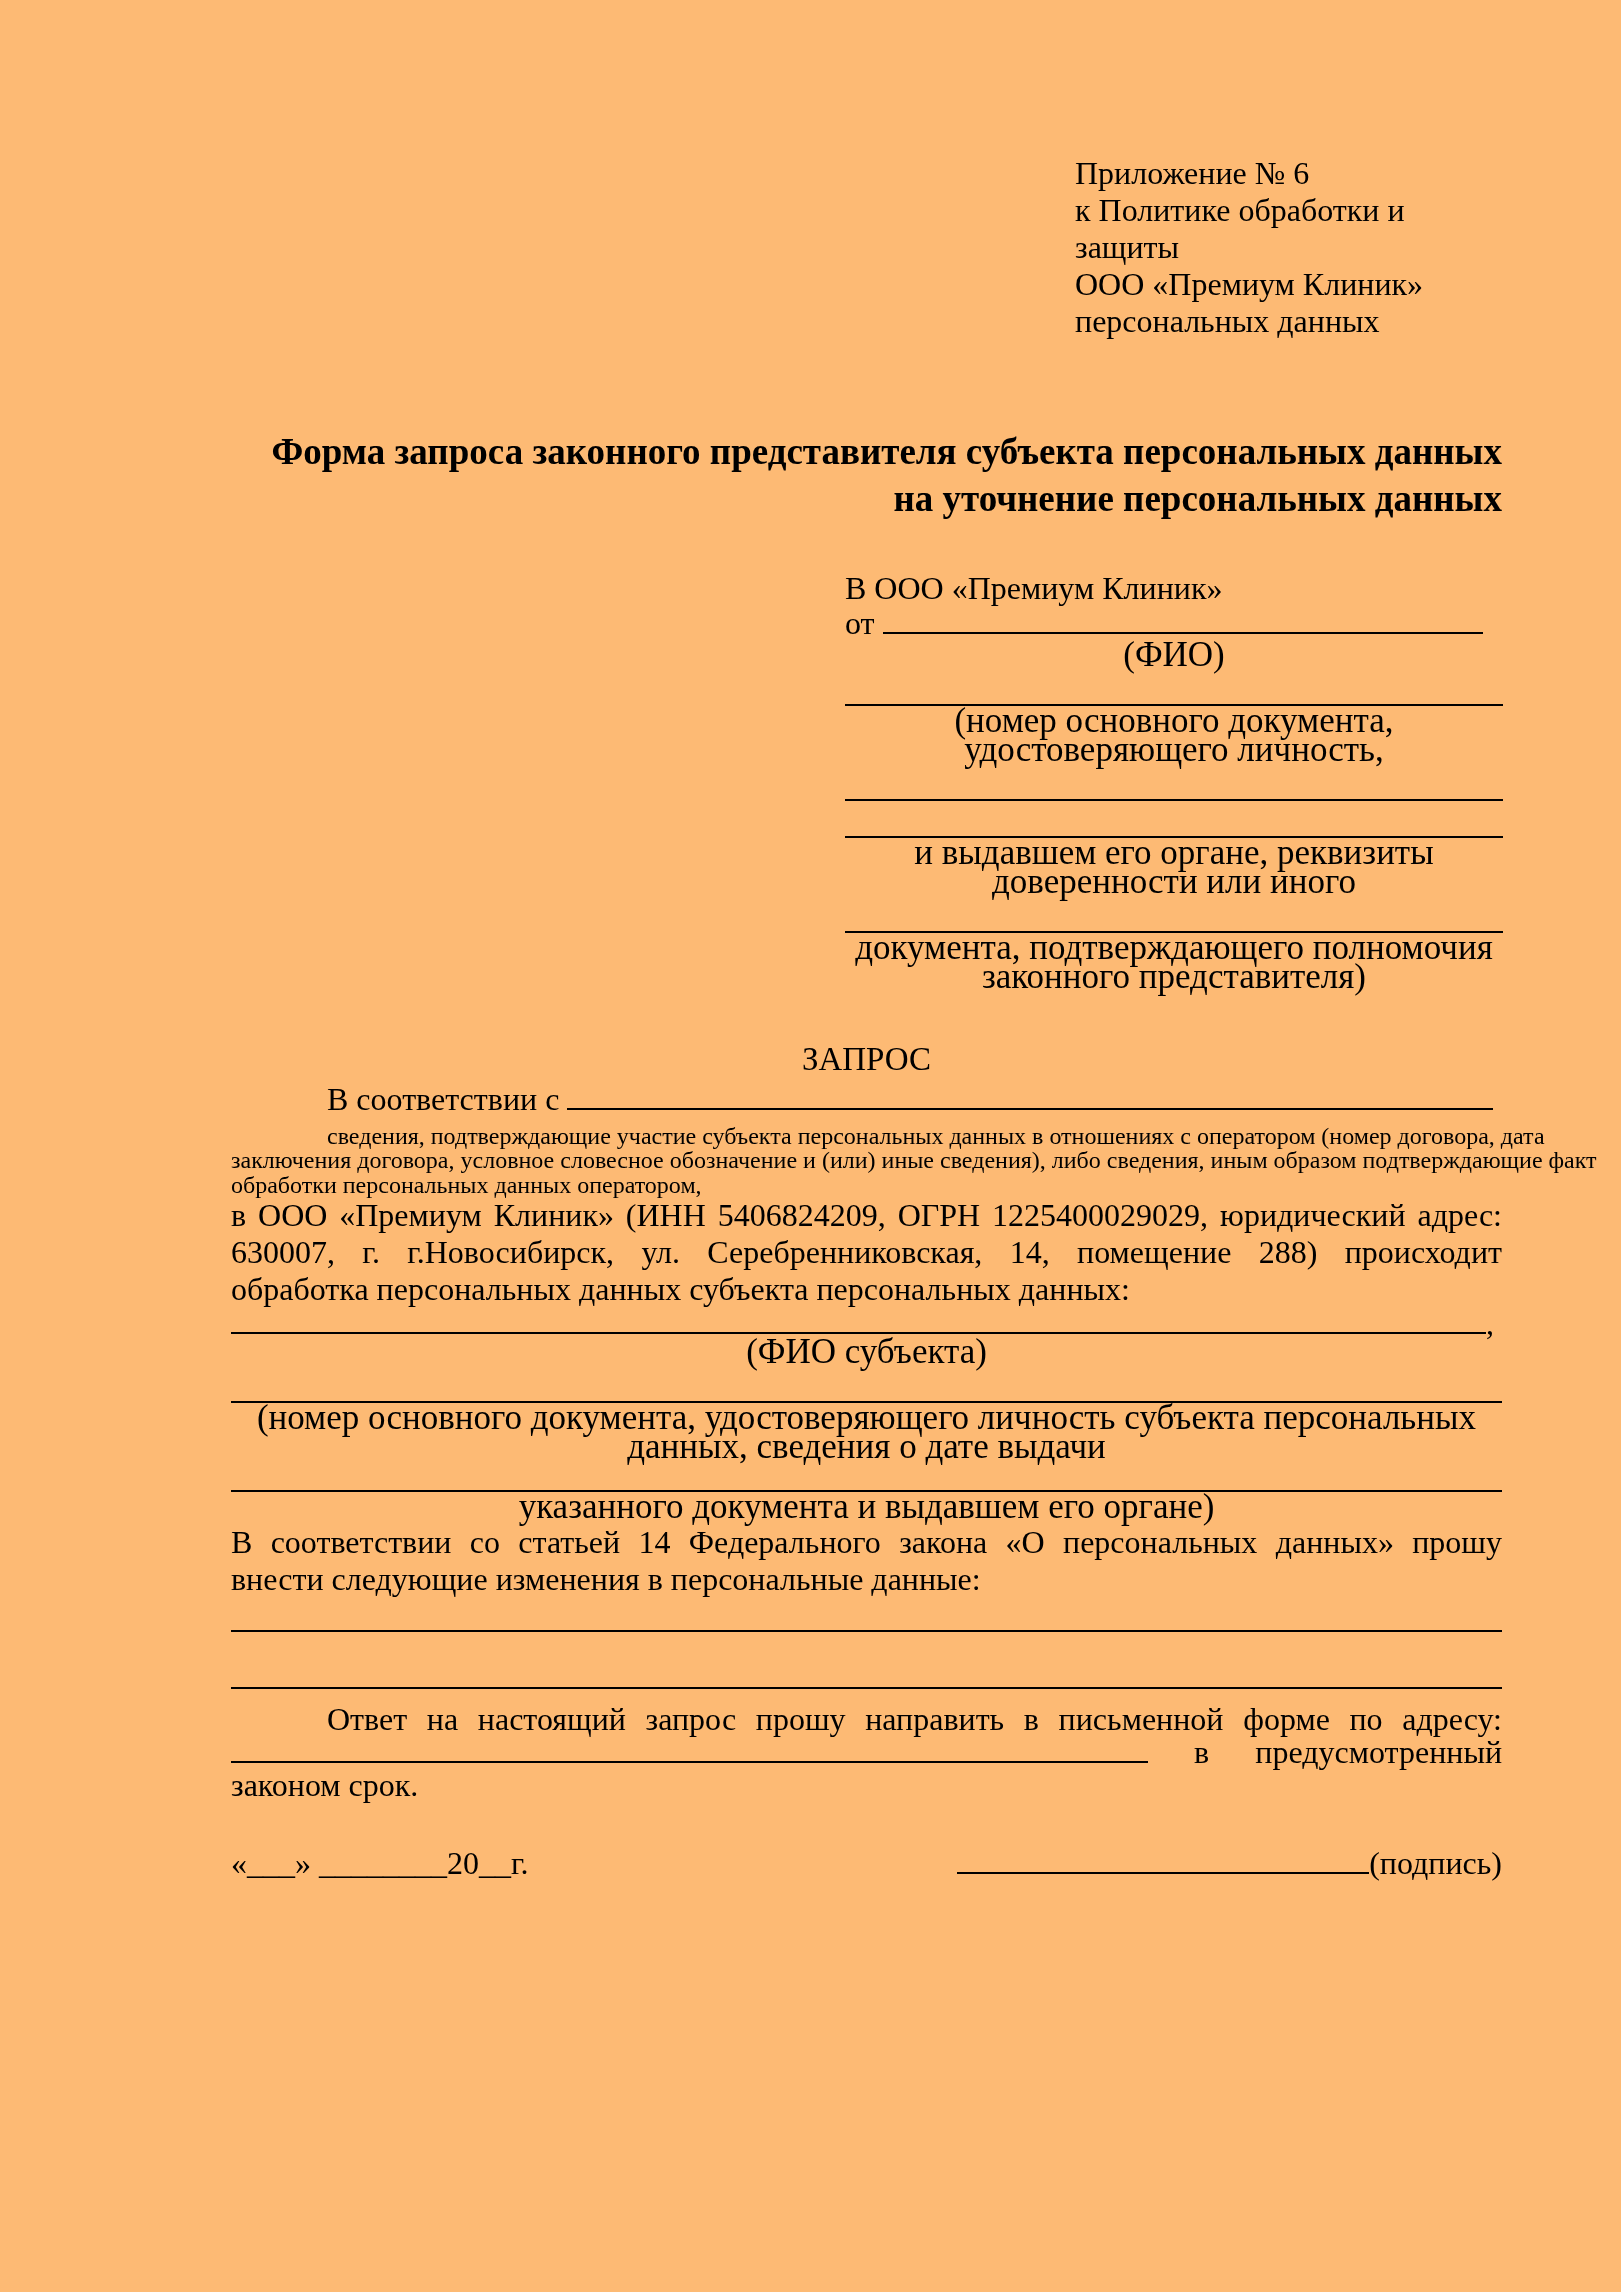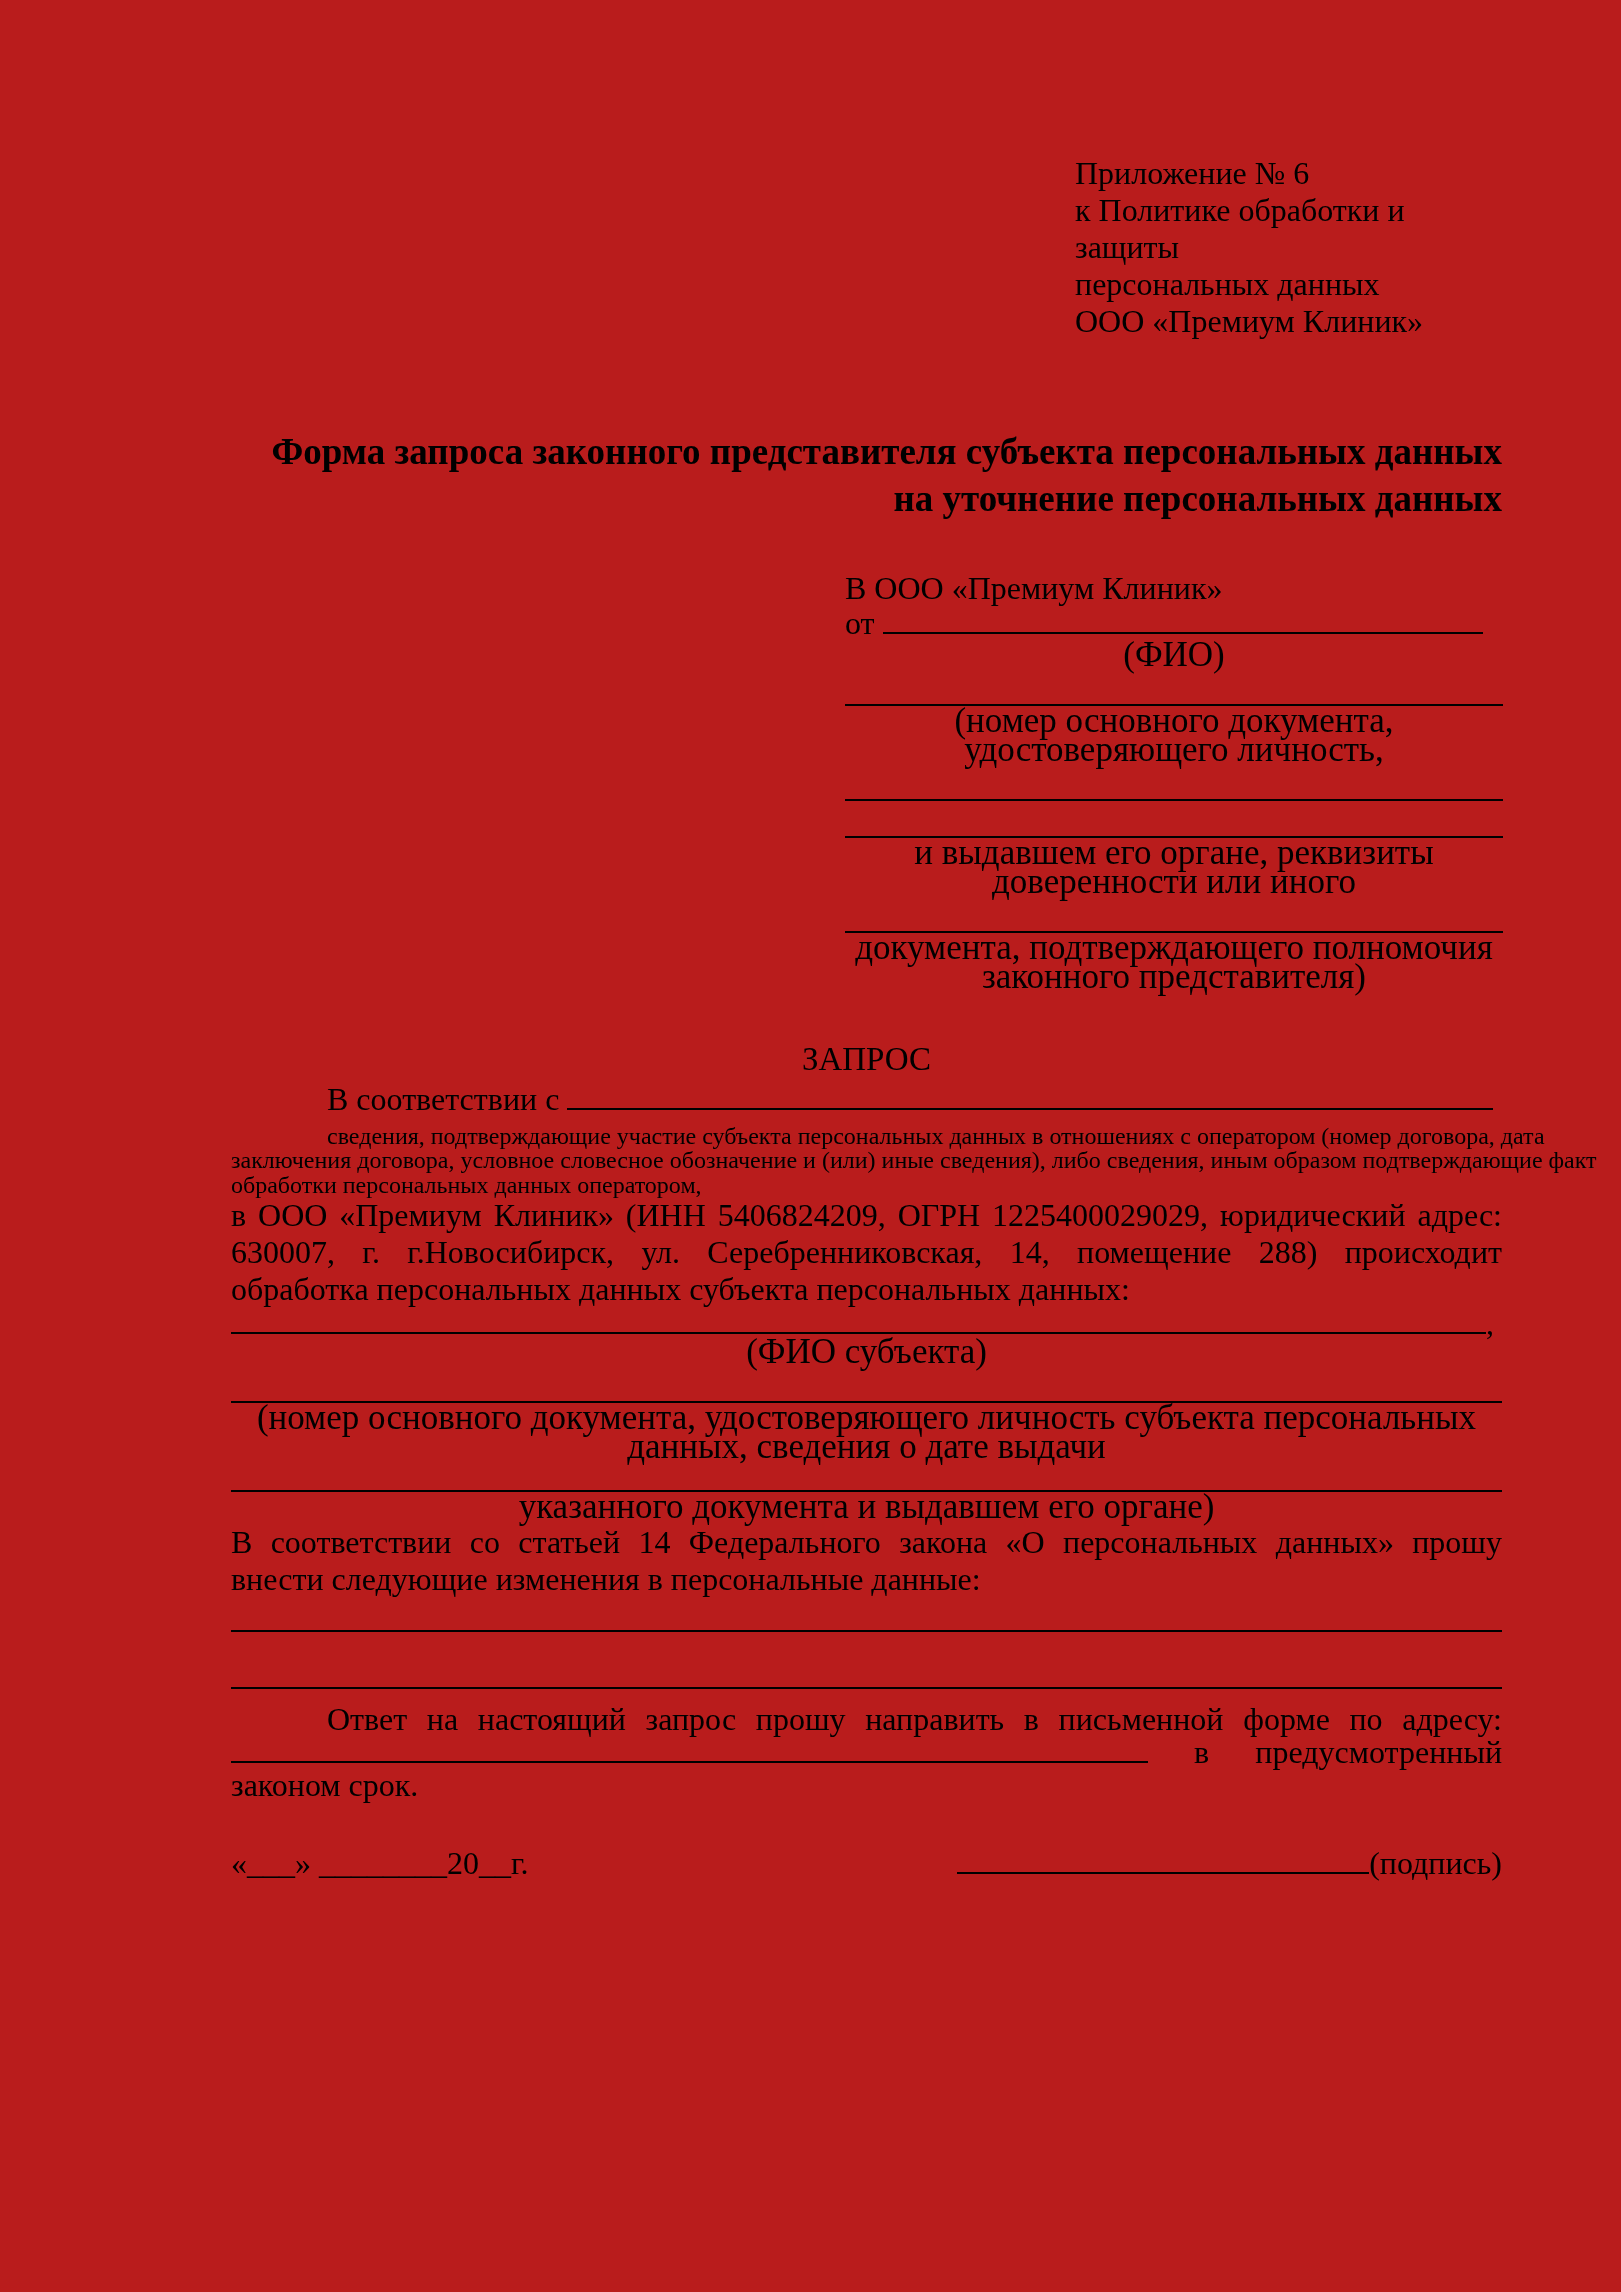--- a/index.html
+++ b/index.html
@@ -1,19 +1,19 @@
 <!DOCTYPE html>
 <html><head>
 <meta charset="utf-8">
 <style>
   html,body{margin:0;padding:0;background:#fff;}
   .page{
     position:relative;
     width:1621px;height:2293px;
-    background:#b91c1c;color:#000;
+    background:#fdba74;color:#000;
     font-family:"Liberation Serif","DejaVu Serif",serif;
     box-sizing:border-box;
     padding:155px 119px 0 231px;
     overflow:hidden;
   }
   
   .appendix{margin-left:844px;font-size:32px;line-height:37px;}
   
   .title{margin-top:88px;text-align:right;font-weight:bold;font-size:37px;line-height:47px;}
   .title div{white-space:nowrap;}
@@ -42,22 +42,22 @@
   .sig-row{margin-top:41px;display:flex;justify-content:space-between;align-items:center;font-size:32px;line-height:37px;white-space:nowrap;}
 </style>
 </head>
 <body>
 
 <div class="page">
 
   <div class="appendix">
     <div>Приложение № 6</div>
     <div>к Политике обработки и защиты</div>
+    <div>ООО «Премиум Клиник»</div>
     <div>персональных данных</div>
-    <div>ООО «Премиум Клиник»</div>
   </div>
 
   <div class="title">
     <div>Форма запроса законного представителя субъекта персональных данных</div>
     <div>на уточнение персональных данных</div>
   </div>
 
   <div class="addressee">
     <div class="addr-org">В ООО «Премиум Клиник»</div>
     <div class="from-row"><span>от</span> <span class="uline" style="width:600px;"></span></div>

